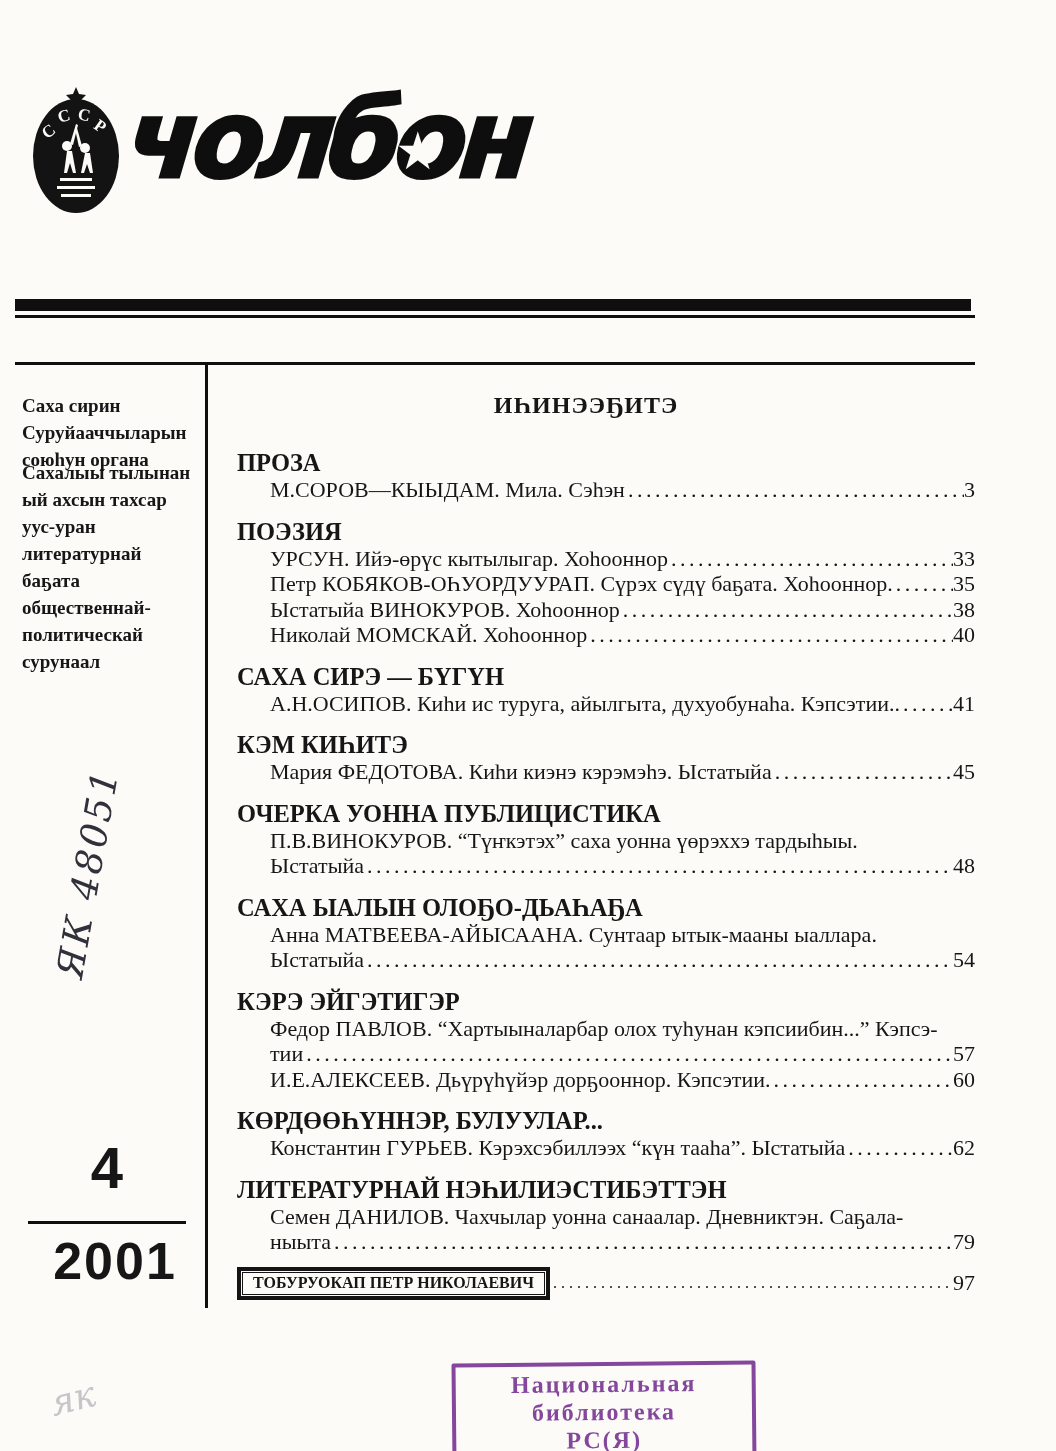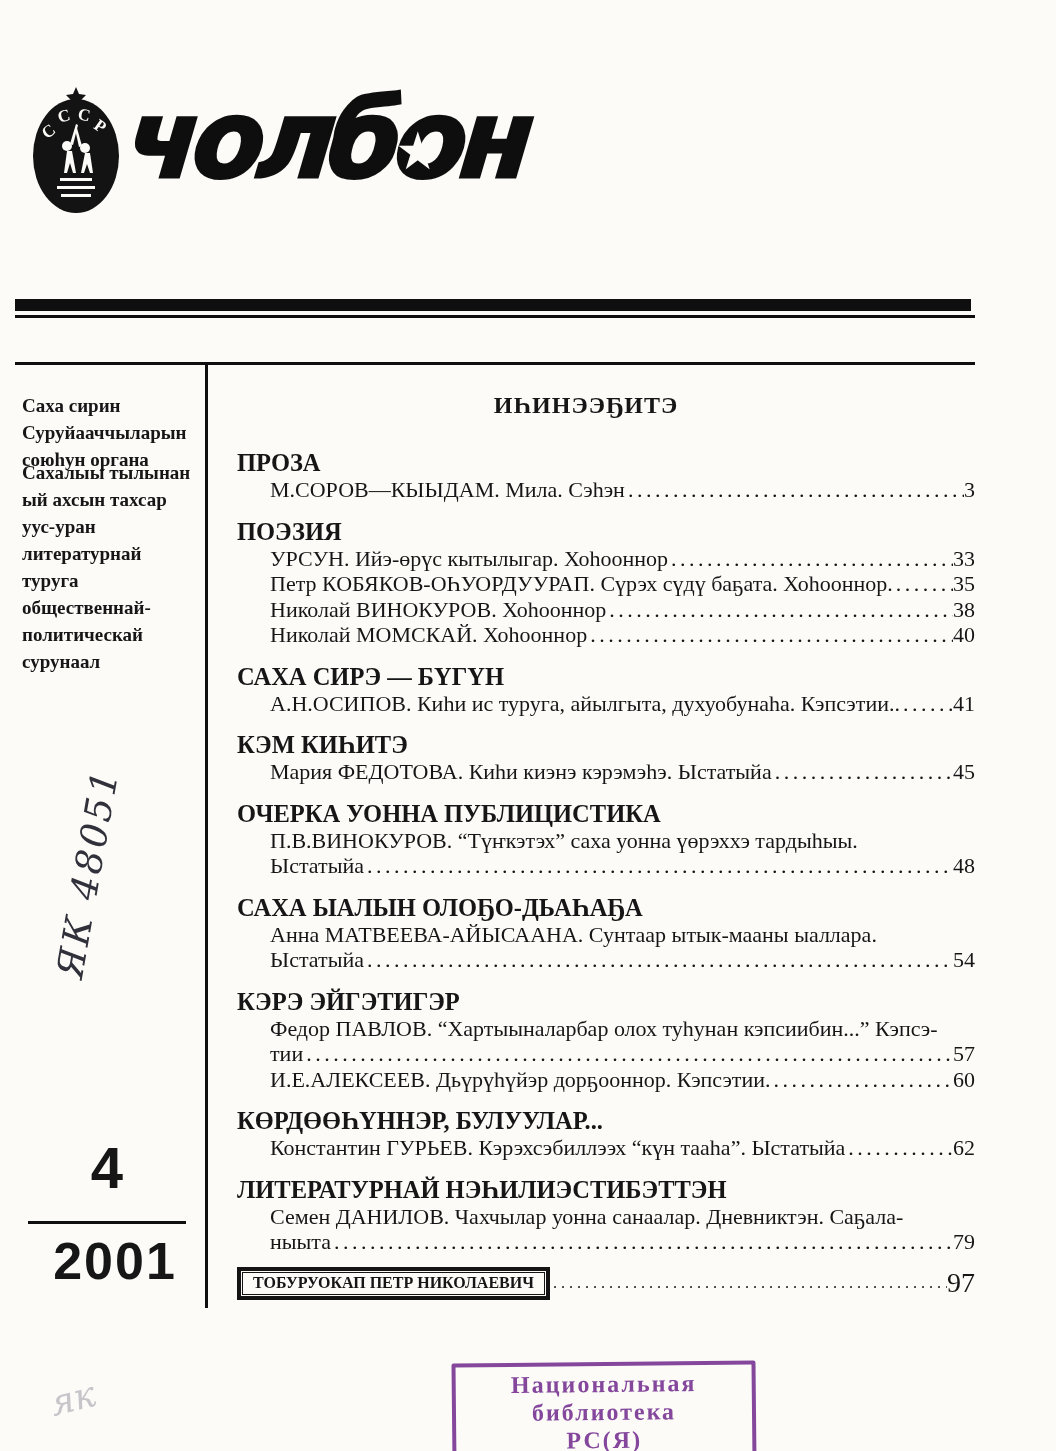--- a/index.html
+++ b/index.html
@@ -85,21 +85,21 @@
   }
   .page-num { white-space:nowrap; }
 
   #boxed-row { display:flex; align-items:center; margin-top:12px; }
   #boxed-name {
     border:4px solid #141414; padding:3px 12px 4px 12px;
     font-weight:bold; font-size:16px; white-space:nowrap;
     box-shadow:0 0 0 1px #fcfbf8 inset, 0 0 0 2px #141414 inset;
   }
   #boxed-row .leader { letter-spacing:4px; }
-  #boxed-row .page-num { font-size:28px; }
+  #boxed-row .page-num { font-size:22px; }
 
   
   #stamp {
     position:absolute; left:452px; top:1362px; width:292px;
     border:4px solid #7b3a96; padding:4px 2px 6px 2px;
     text-align:center; font-weight:bold; font-size:24px; line-height:28px;
     color:#7b3a96; transform:rotate(-0.6deg);
     letter-spacing:2px; opacity:0.93; border-radius:2px;
   }
 </style>
@@ -141,21 +141,21 @@
   <div id="side-org" class="side-block">
     <div>Саха сирин</div>
     <div>Суруйааччыларын</div>
     <div>союһун органа</div>
   </div>
   <div id="side-desc" class="side-block">
     <div>Сахалыы тылынан</div>
     <div>ый ахсын тахсар</div>
     <div>уус-уран</div>
     <div>литературнай</div>
-    <div>туруга общественнай-</div>
+    <div>баҕата общественнай-</div>
     <div>политическай</div>
     <div>сурунаал</div>
   </div>
   <div id="handwritten-code">ЯК 48051</div>
   <div id="issue-number">4</div>
   <div id="issue-year">2001</div>
   <div id="pencil-mark">як</div>
 
   <div id="main-col">
     <div id="toc-title">ИҺИНЭЭҔИТЭ</div>
@@ -174,21 +174,21 @@
             <span class="entry-text">УРСУН. Ийэ-өрүс кытылыгар. Хоһооннор</span>
             <span class="leader">..............................................................................................................</span>
             <span class="page-num">33</span>
           </div>
           <div class="toc-line">
             <span class="entry-text">Петр КОБЯКОВ-ОҺУОРДУУРАП. Сүрэх сүдү баҕата. Хоһооннор.</span>
             <span class="leader">..............................................................................................................</span>
             <span class="page-num">35</span>
           </div>
           <div class="toc-line">
-            <span class="entry-text">Николай ВИНОКУРОВ. Хоһооннор</span>
+            <span class="entry-text">Ыстатыйа ВИНОКУРОВ. Хоһооннор</span>
             <span class="leader">..............................................................................................................</span>
             <span class="page-num">38</span>
           </div>
           <div class="toc-line">
             <span class="entry-text">Николай МОМСКАЙ. Хоһооннор</span>
             <span class="leader">..............................................................................................................</span>
             <span class="page-num">40</span>
           </div>
         </div>
         <div class="toc-section">

